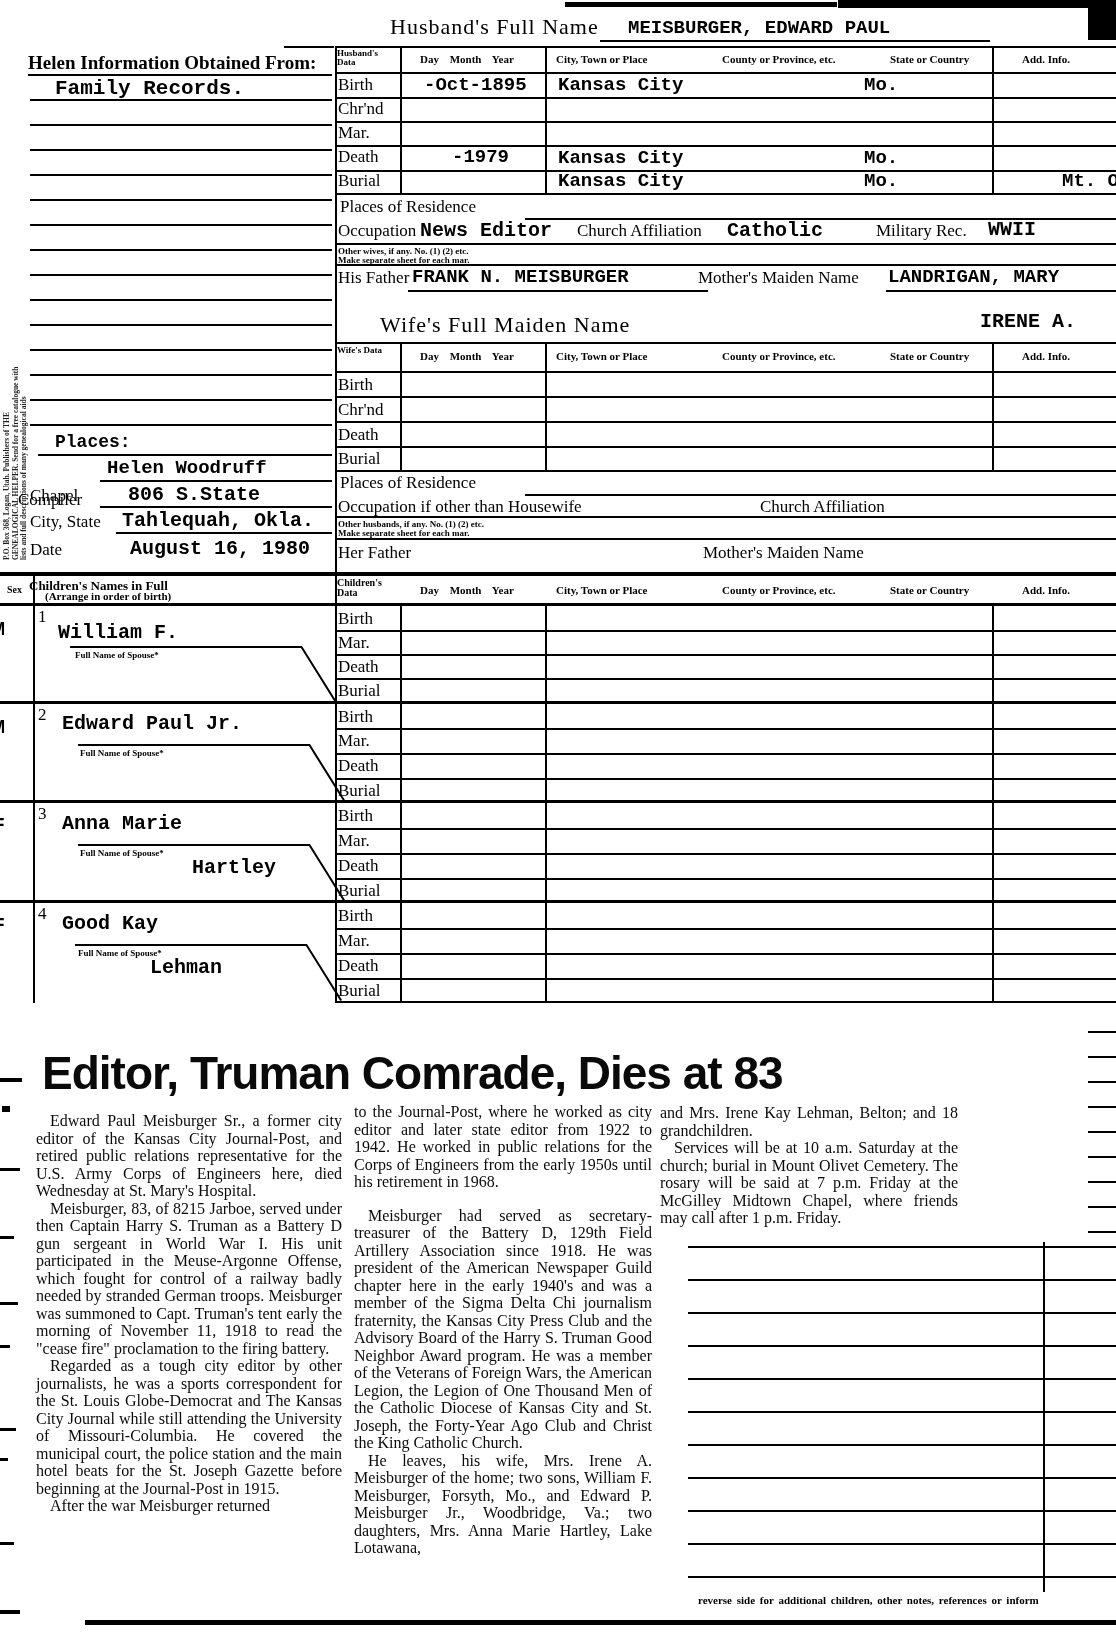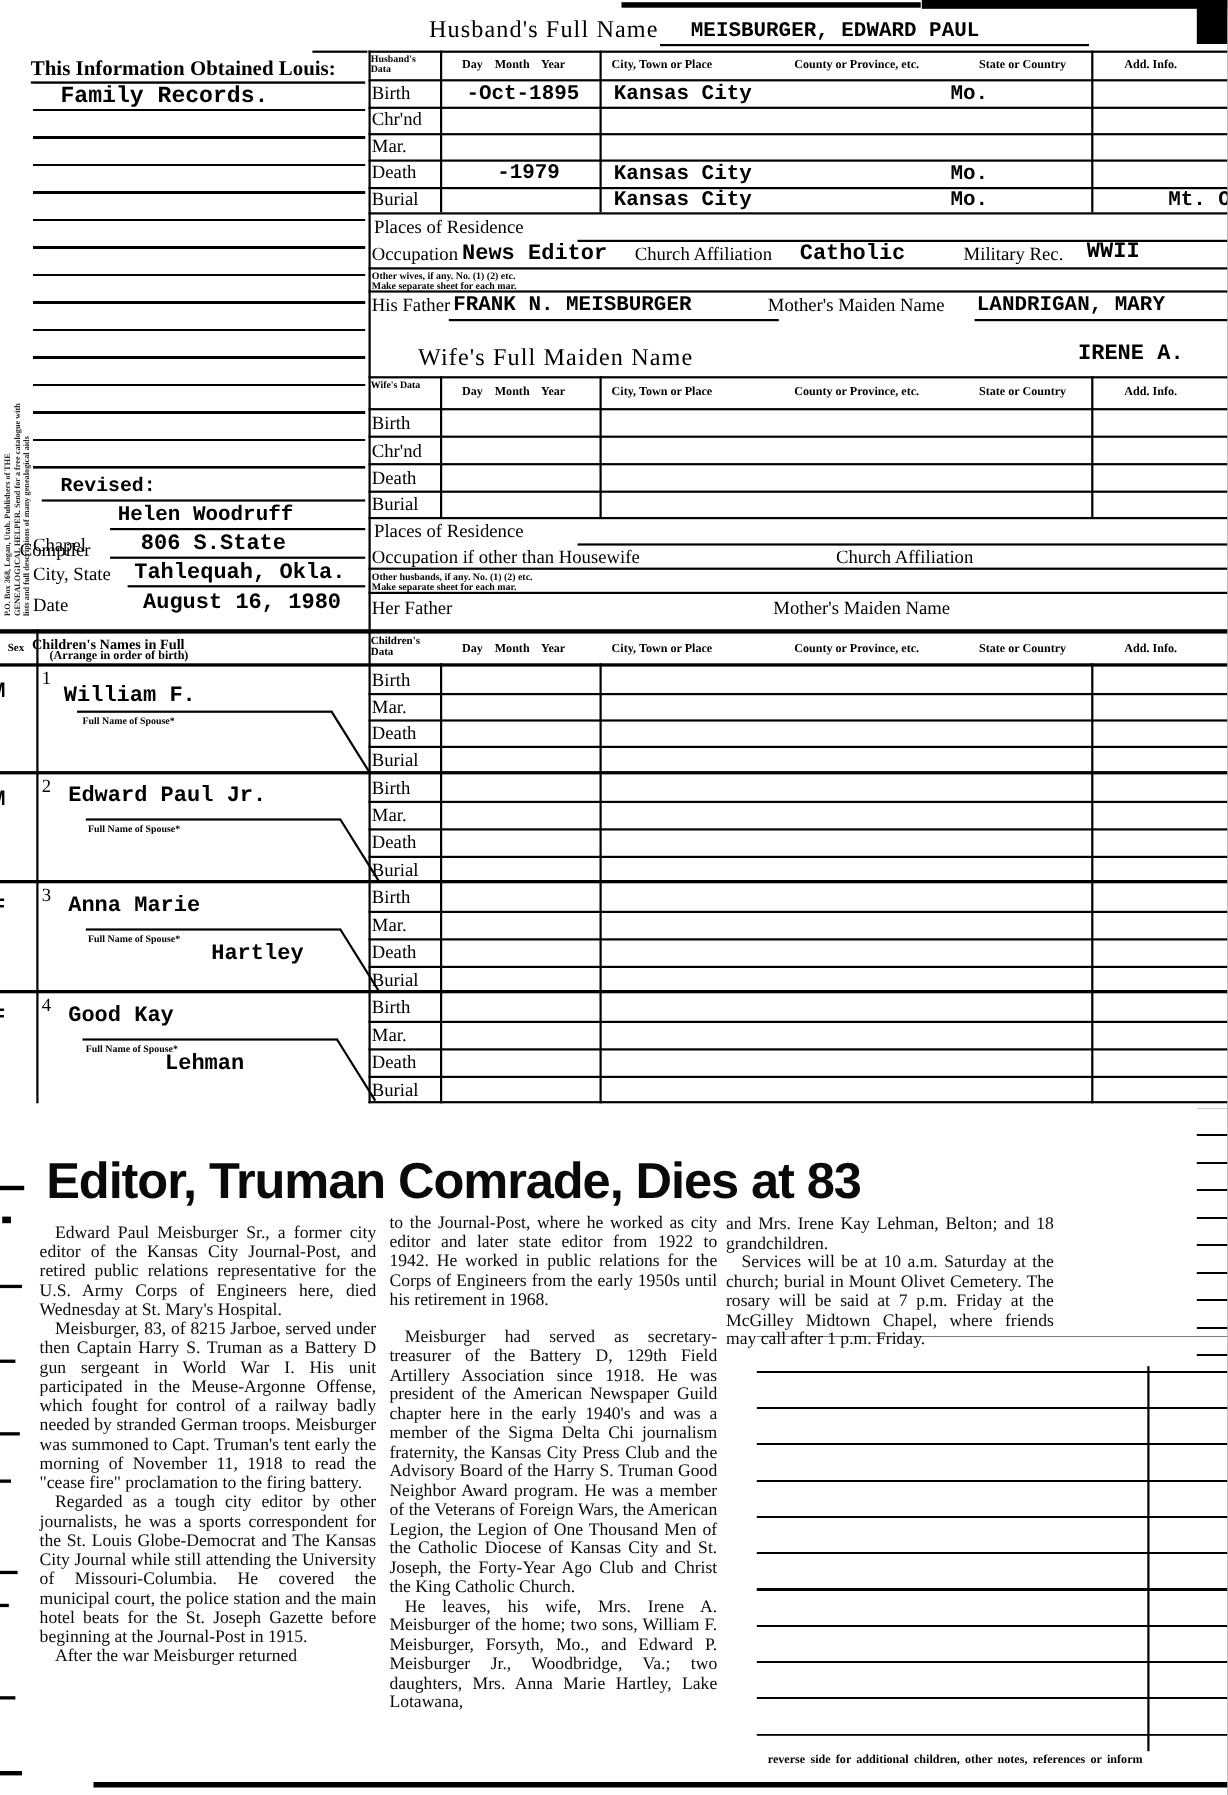--- a/index.html
+++ b/index.html
@@ -34,21 +34,21 @@
   <div class="artifact" style="left:838px;top:0;width:278px;height:8px;"></div>
   <div class="artifact" style="left:1088px;top:0;width:28px;height:40px;"></div>
 
   <div id="sidenote">
     <div>P.O. Box 368, Logan, Utah. Publishers of THE</div>
     <div>GENEALOGICAL HELPER. Send for a free catalogue with</div>
     <div>lists and full descriptions of many genealogical aids</div>
   </div>
 
   <div class="hl" style="left:284px;top:46px;width:50px;"></div>
-  <div class="lb" style="left:28px;top:52px;font-size:19px;font-weight:bold;">This Information Obtained Louis:</div>
+  <div class="lb" style="left:28px;top:52px;font-size:19px;font-weight:bold;">Helen Information Obtained From:</div>
   <div class="hl" style="left:28px;top:74px;width:304px;"></div>
   <div class="tw" style="left:55px;top:77px;font-size:21px;">Family Records.</div>
   <div class="rules" style="left:30px;top:76px;width:302px;height:350px;"></div>
 
   <div class="lb big-head" style="left:390px;top:14px;">Husband's Full Name</div>
   <div class="tw" style="left:628px;top:17px;font-size:19px;">MEISBURGER, EDWARD PAUL</div>
   <div class="hl" style="left:600px;top:40px;width:390px;"></div>
 
   <div class="hl" style="left:335px;top:46px;width:781px;"></div>
   <div class="hl" style="left:335px;top:72px;width:781px;"></div>
@@ -133,21 +133,21 @@
   <div class="hl" style="left:525px;top:494px;width:591px;height:1.5px;"></div>
   <div class="lb cell-lab" style="left:338px;top:497px;">Occupation if other than Housewife</div>
   <div class="lb cell-lab" style="left:760px;top:497px;">Church Affiliation</div>
   <div class="hl" style="left:335px;top:516px;width:781px;height:1.5px;"></div>
   <div class="tiny" style="left:338px;top:519px;">Other husbands, if any. No. (1) (2) etc.</div>
   <div class="tiny" style="left:338px;top:528px;">Make separate sheet for each mar.</div>
   <div class="hl" style="left:335px;top:538px;width:781px;height:1.5px;"></div>
   <div class="lb cell-lab" style="left:338px;top:543px;">Her Father</div>
   <div class="lb cell-lab" style="left:703px;top:543px;">Mother's Maiden Name</div>
 
-  <div class="tw" style="left:55px;top:432px;font-size:18px;">Revised:</div>
+  <div class="tw" style="left:55px;top:432px;font-size:18px;">Places:</div>
   <div class="hl" style="left:38px;top:454px;width:294px;"></div>
   <div class="lb cell-lab" style="left:18px;top:460px;margin-top:30px;">Compiler</div>
   <div class="tw" style="left:107px;top:457px;font-size:19px;">Helen Woodruff</div>
   <div class="hl" style="left:100px;top:480px;width:232px;"></div>
   <div class="lb cell-lab" style="left:30px;top:486px;">Chapel</div>
   <div class="tw" style="left:128px;top:483px;font-size:20px;">806 S.State</div>
   <div class="hl" style="left:100px;top:506px;width:232px;"></div>
   <div class="lb cell-lab" style="left:30px;top:512px;">City, State</div>
   <div class="tw" style="left:122px;top:509px;font-size:20px;">Tahlequah, Okla.</div>
   <div class="hl" style="left:116px;top:532px;width:216px;"></div>

